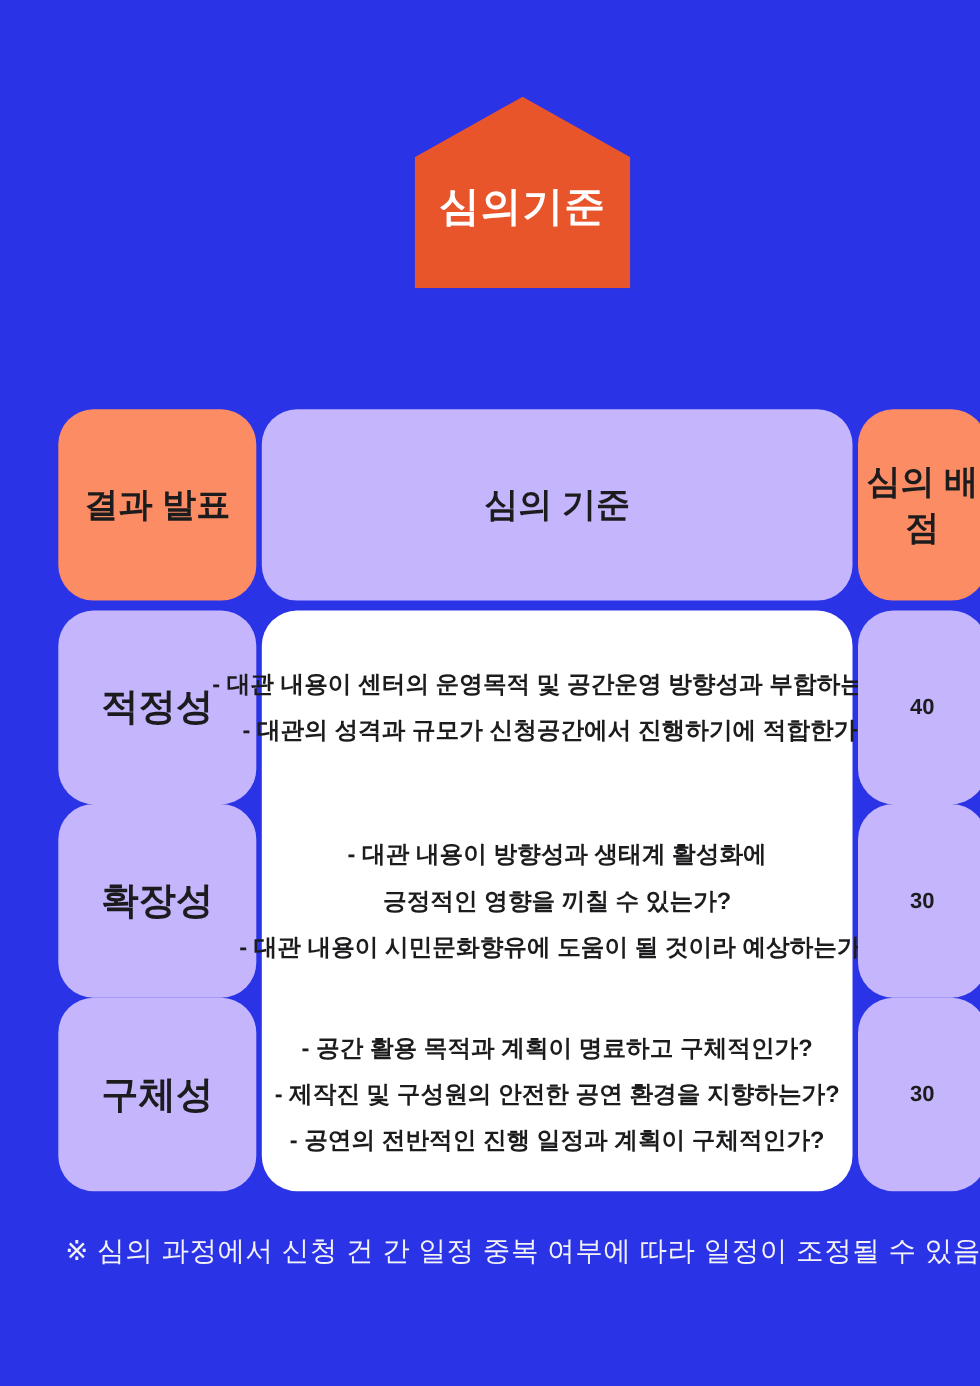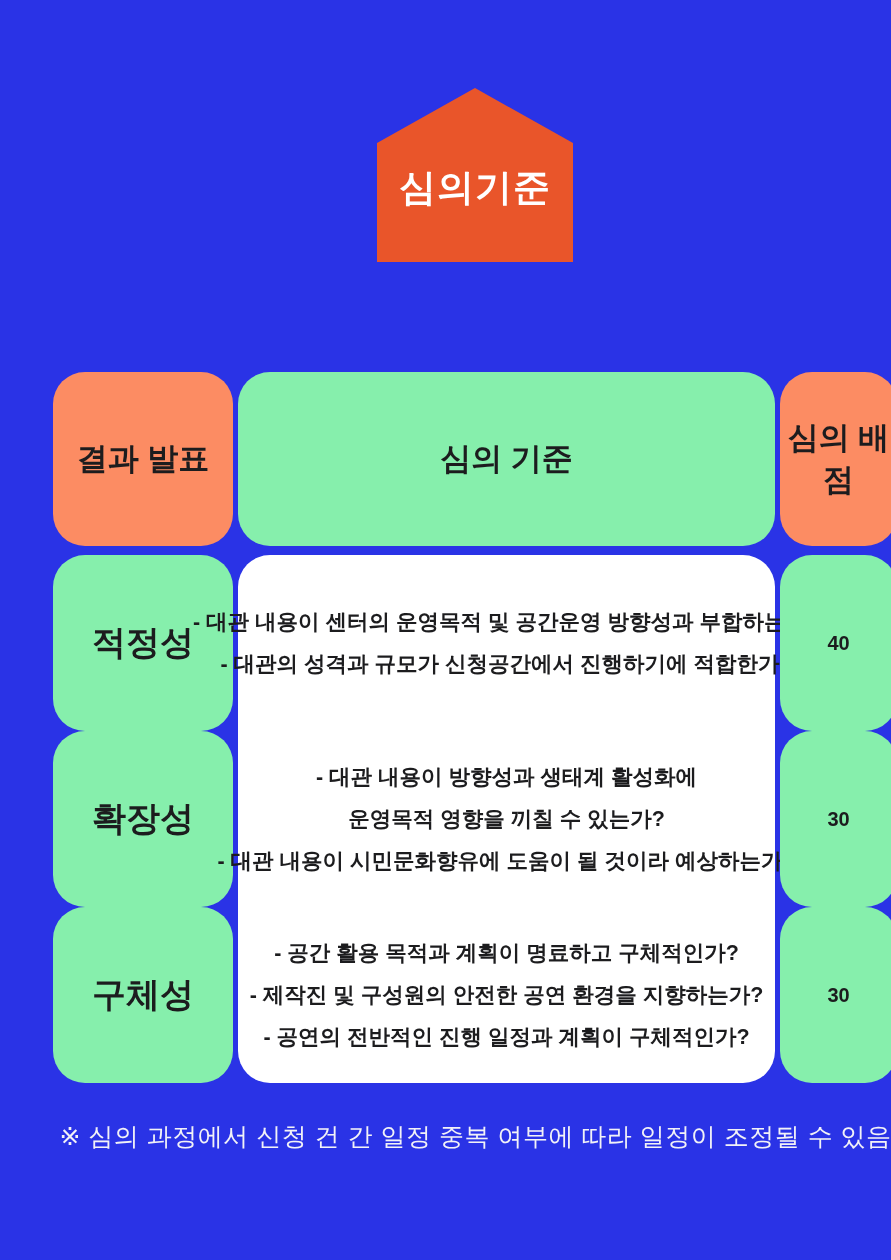--- a/index.html
+++ b/index.html
@@ -59,21 +59,21 @@
     text-align: center;
     color: #1C1C1E;
   }
   .cell-header {
     height: 174px;
     margin-bottom: 9px;
     font-size: 31px;
     font-weight: bold;
   }
   .bg-salmon { background: #FC8C63; }
-  .bg-peach  { background: #86efac; }
+  .bg-peach  { background: #c4b5fd; }
 
   .row-cell {
     height: 176px;
     font-weight: bold;
   }
   .label-cell { font-size: 34px; }
   .score-cell { font-size: 20px; }
 
   .content-panel {
     background: #FFFFFF;
@@ -133,21 +133,21 @@
 
     <div class="col col-mid">
       <div class="cell cell-header bg-peach">심의 기준</div>
       <div class="content-panel">
         <div class="content-row">
           <div class="criteria-line">- 대관 내용이 센터의 운영목적 및 공간운영 방향성과 부합하는가?</div>
           <div class="criteria-line">- 대관의 성격과 규모가 신청공간에서 진행하기에 적합한가?</div>
         </div>
         <div class="content-row">
           <div class="criteria-line">- 대관 내용이 방향성과 생태계 활성화에</div>
-          <div class="criteria-line">운영목적 영향을 끼칠 수 있는가?</div>
+          <div class="criteria-line">긍정적인 영향을 끼칠 수 있는가?</div>
           <div class="criteria-line">- 대관 내용이 시민문화향유에 도움이 될 것이라 예상하는가?</div>
         </div>
         <div class="content-row">
           <div class="criteria-line">- 공간 활용 목적과 계획이 명료하고 구체적인가?</div>
           <div class="criteria-line">- 제작진 및 구성원의 안전한 공연 환경을 지향하는가?</div>
           <div class="criteria-line">- 공연의 전반적인 진행 일정과 계획이 구체적인가?</div>
         </div>
       </div>
     </div>
 

